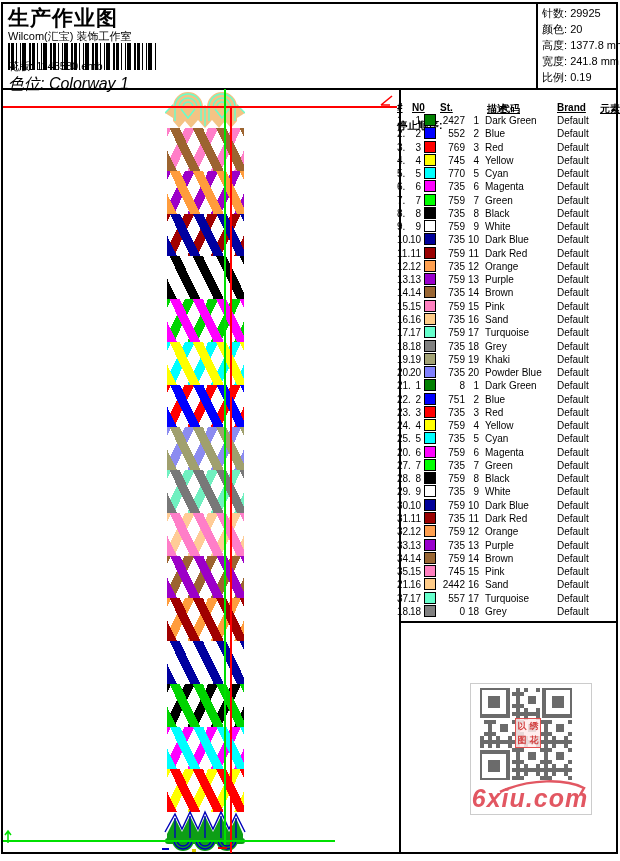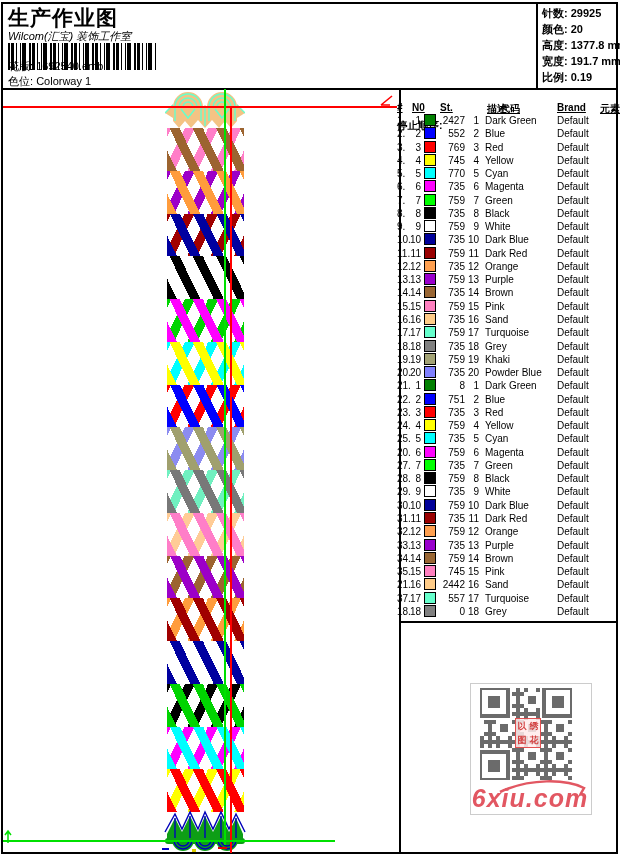--- a/index.html
+++ b/index.html
@@ -6,28 +6,28 @@
   body{width:620px;height:861px;position:relative;font-family:"Liberation Sans",sans-serif;color:#000;overflow:hidden;}
   .abs{position:absolute;}
   .frame{left:1px;top:2px;width:613px;height:848px;border:2px solid #000;}
   .hdiv{left:3px;top:88px;width:613px;height:2px;background:#000;}
   .vdiv-info{left:536px;top:3px;width:2px;height:85px;background:#000;}
   .vdiv-panel{left:399px;top:88px;width:2px;height:764px;background:#000;}
   .table-bottom{left:399px;top:621px;width:217px;height:2px;background:#000;}
 
   
   .title{left:8px;top:4px;font-size:21px;font-weight:700;letter-spacing:1px;}
-  .studio{left:8px;top:29px;font-size:11px;font-style:italic;}
+  .studio{left:8px;top:29px;font-size:11px;}
   .barcode{left:8px;top:43px;width:148px;height:27px;
     background:repeating-linear-gradient(90deg,#000 0 2px,#fff 2px 3px,#000 3px 6px,#fff 6px 8px,#000 8px 9px,#fff 9px 12px,#000 12px 13px,#fff 13px 14px,#000 14px 18px,#fff 18px 21px);}
   .meta1{left:8px;top:59px;font-size:11px;}
-  .meta2{left:8px;top:74px;font-size:11px;}
+  .meta2{left:8px;top:74px;font-size:16px;font-style:italic;}
 
   
-  .info-line{left:542px;font-size:11px;white-space:nowrap;font-weight:bold;}
+  .info-line{left:542px;font-size:11px;white-space:nowrap;}
 
   
   .stop-title{left:397px;top:91px;font-size:10.5px;font-weight:700;margin-top:28px;}
   .thead{left:397px;top:102px;width:220px;height:13px;font-size:10px;font-weight:700;}
   .thead span{position:absolute;text-decoration:underline;white-space:nowrap;}
   .h0{left:0;} .h1{left:15px;} .h2{left:43px;} .h3{left:55px;margin-left:48px;} .h4{left:90px;} .h5{left:160px;} .h6{left:203px;}
   .trows{left:397px;top:114px;width:220px;}
   .trow{position:relative;height:13.27px;font-size:10px;}
   .trow span{position:absolute;top:0;line-height:13px;white-space:nowrap;}
   .c-seq{left:0;width:18px;}
@@ -61,21 +61,21 @@
 </head>
 <body>
 
 <div class="abs frame"></div>
 
 <div class="abs title">生产作业图</div>
 <div class="abs studio">Wilcom(汇宝) 装饰工作室</div>
 <div class="abs barcode"></div>
 <div class="abs meta1">
   <span>花版:</span>
-  <span>1692540.emb</span>
+  <span>1148580.emb</span>
 </div>
 <div class="abs meta2">
   <span>色位:</span>
   <span>Colorway 1</span>
 </div>
 
 <div class="abs vdiv-info"></div>
 <div class="abs info-line" style="top:6px">
   <span>针数:</span>
   <span>29925</span>
@@ -83,21 +83,21 @@
 <div class="abs info-line" style="top:22px">
   <span>颜色:</span>
   <span>20</span>
 </div>
 <div class="abs info-line" style="top:38px">
   <span>高度:</span>
   <span>1377.8 mm</span>
 </div>
 <div class="abs info-line" style="top:54px">
   <span>宽度:</span>
-  <span>191.7 mm</span>
+  <span>241.8 mm</span>
 </div>
 <div class="abs info-line" style="top:70px">
   <span>比例:</span>
   <span>0.19</span>
 </div>
 
 <div class="abs hdiv"></div>
 <div class="abs vdiv-panel"></div>
 <div class="abs table-bottom"></div>
 

